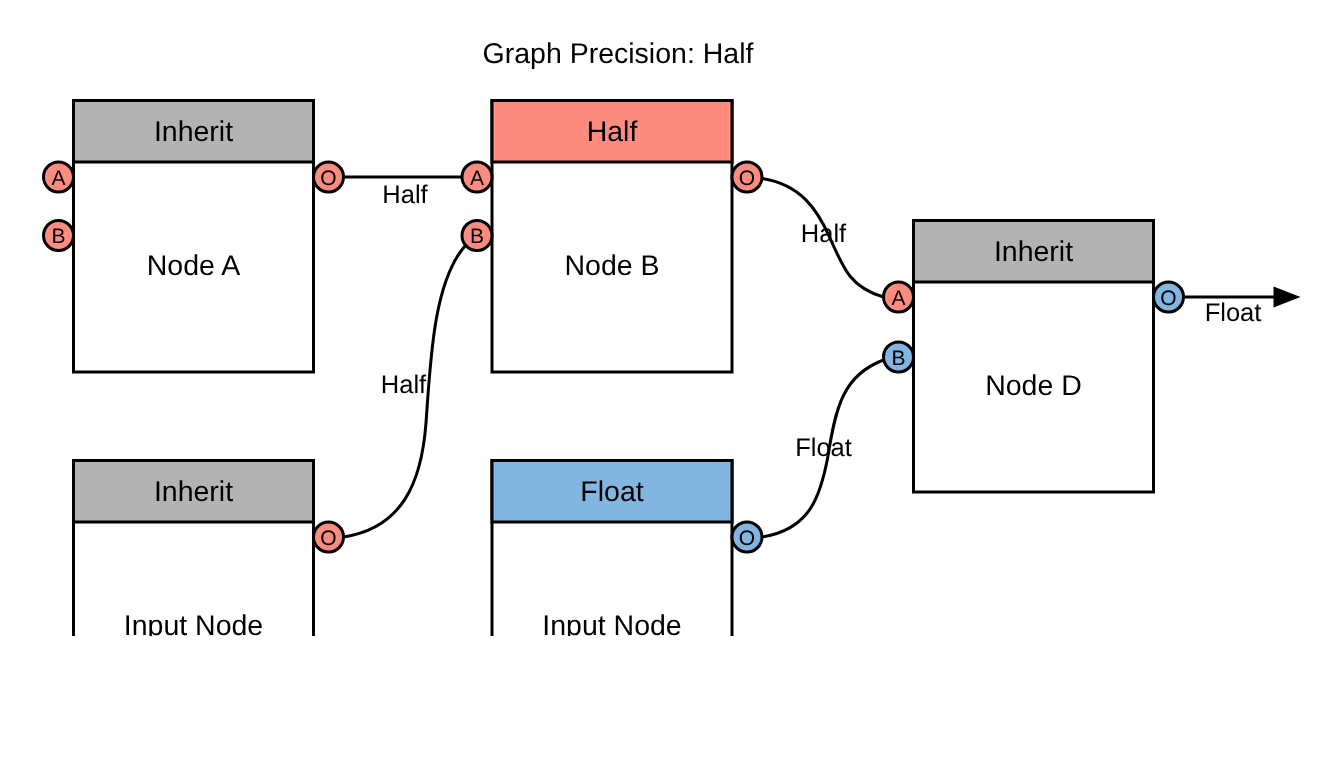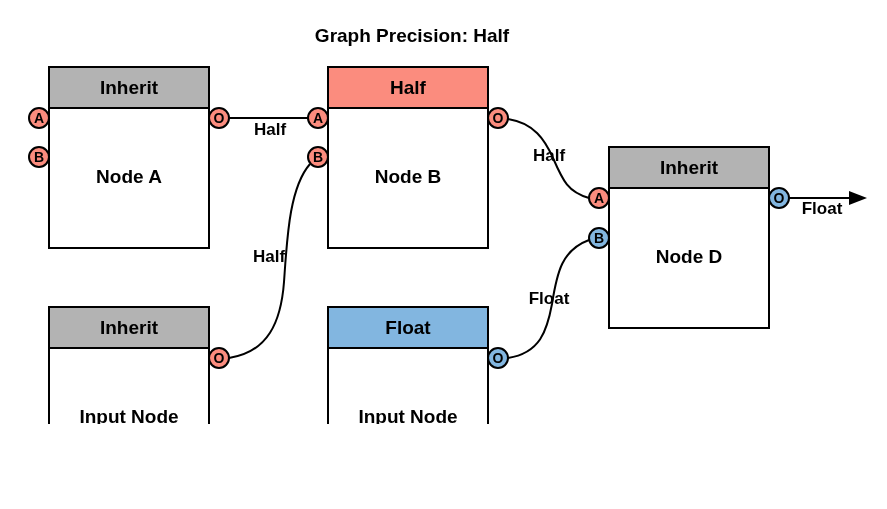--- a/index.html
+++ b/index.html
@@ -2,21 +2,20 @@
 <html><head>
 <meta charset="utf-8">
 <style>
   html, body { margin: 0; padding: 0; background: #ffffff; }
   .canvas {
     position: relative;
     width: 887px;
     height: 424px;
     background: #ffffff;
     overflow: hidden;
-    font-weight: bold;
   }
   svg text {
     font-family: "Liberation Sans", sans-serif;
     fill: #000000;
   }
   .title-text   { font-size: 19px; text-anchor: middle; }
   .hdr-text     { font-size: 19px; text-anchor: middle; }
   .node-label   { font-size: 19px; text-anchor: middle; }
   .edge-label   { font-size: 17px; text-anchor: middle; }
   .port-letter  { font-size: 14px; text-anchor: middle; }

